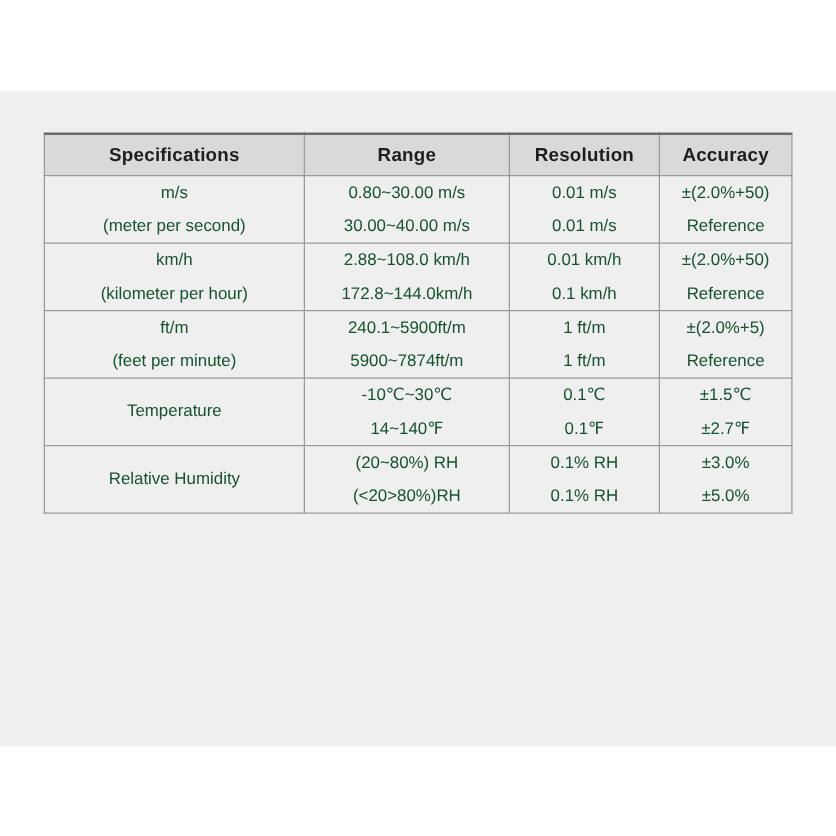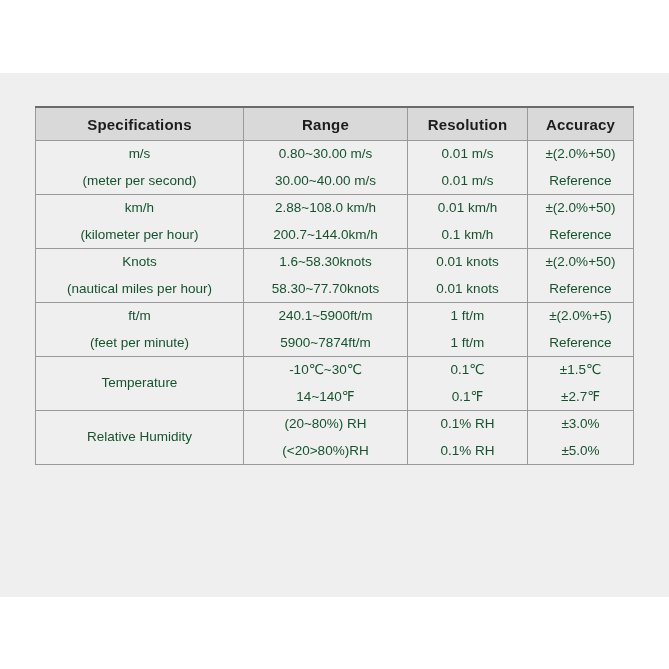--- a/index.html
+++ b/index.html
@@ -93,43 +93,25 @@
             <div class="cell-line">Reference</div>
           </td>
   </tr>
         <tr>
     <td>
             <div class="cell-line">km/h</div>
             <div class="cell-line">(kilometer per hour)</div>
           </td>
     <td>
             <div class="cell-line">2.88~108.0 km/h</div>
-            <div class="cell-line">200.7~144.0km/h</div>
+            <div class="cell-line">172.8~144.0km/h</div>
           </td>
     <td>
             <div class="cell-line">0.01 km/h</div>
             <div class="cell-line">0.1 km/h</div>
-          </td>
-    <td>
-            <div class="cell-line">±(2.0%+50)</div>
-            <div class="cell-line">Reference</div>
-          </td>
-  </tr>
-        <tr>
-    <td>
-            <div class="cell-line">Knots</div>
-            <div class="cell-line">(nautical miles per hour)</div>
-          </td>
-    <td>
-            <div class="cell-line">1.6~58.30knots</div>
-            <div class="cell-line">58.30~77.70knots</div>
-          </td>
-    <td>
-            <div class="cell-line">0.01 knots</div>
-            <div class="cell-line">0.01 knots</div>
           </td>
     <td>
             <div class="cell-line">±(2.0%+50)</div>
             <div class="cell-line">Reference</div>
           </td>
   </tr>
         <tr>
     <td>
             <div class="cell-line">ft/m</div>
             <div class="cell-line">(feet per minute)</div>

